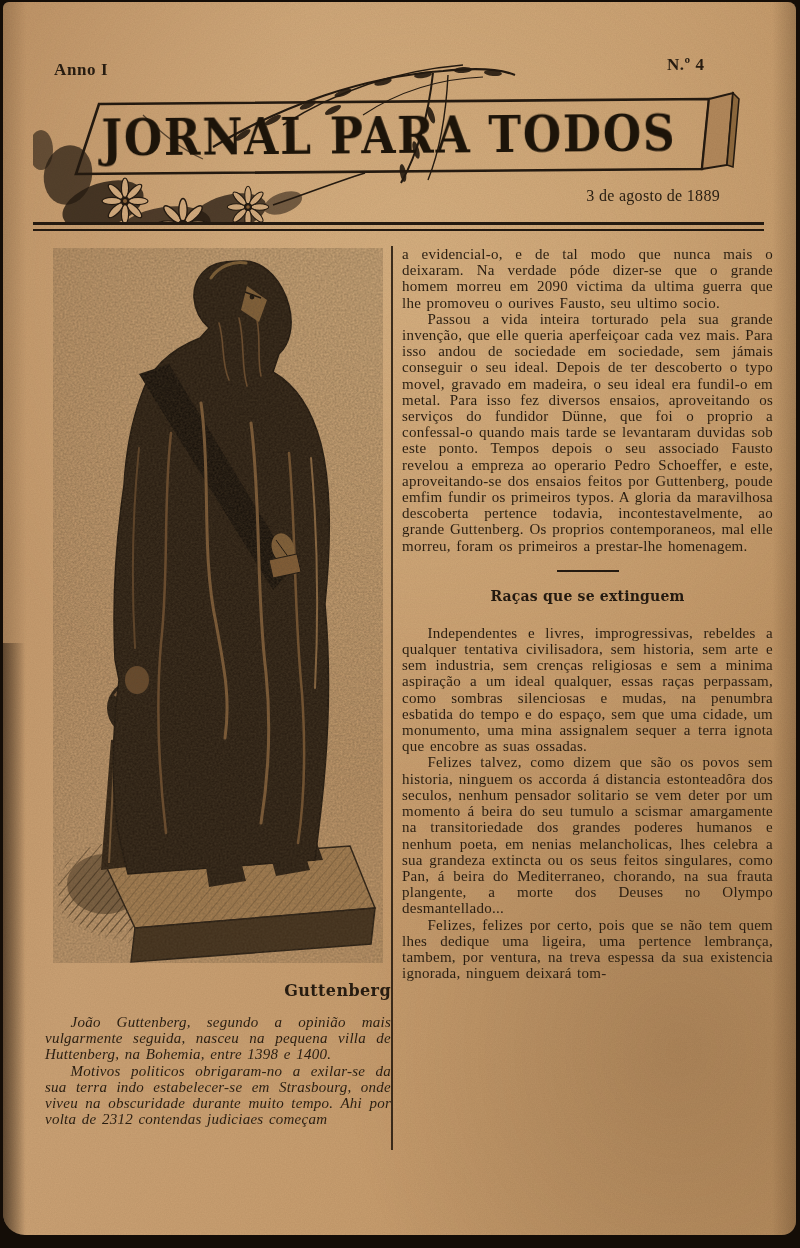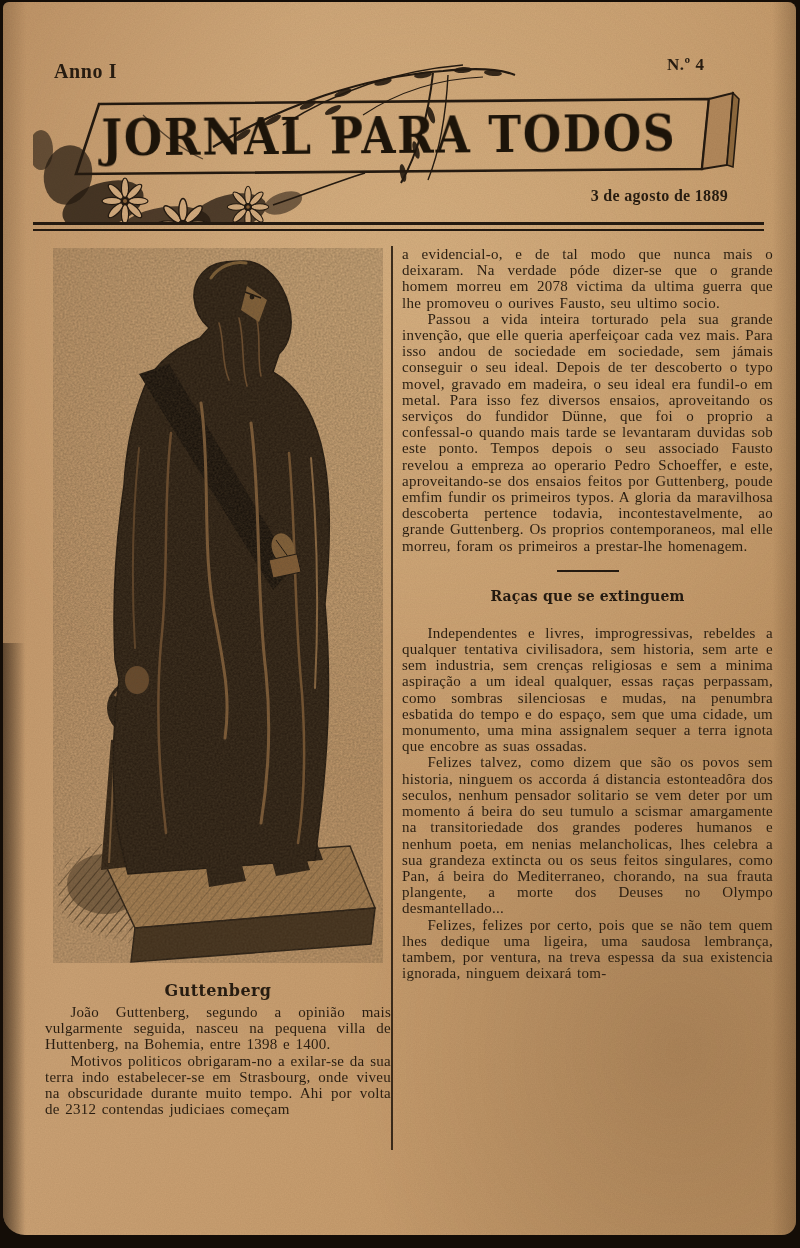--- a/index.html
+++ b/index.html
@@ -12,40 +12,40 @@
          background:
            radial-gradient(90% 60% at 52% 22%, rgba(224,189,141,.55), rgba(0,0,0,0) 70%),
            radial-gradient(70% 50% at 85% 85%, rgba(84,56,30,.18), rgba(0,0,0,0) 60%),
            linear-gradient(to right, rgba(60,38,18,.22), rgba(0,0,0,0) 3%, rgba(0,0,0,0) 97%, rgba(60,38,18,.28));}
   .edge-left{position:absolute;left:0;top:52%;bottom:0;width:22px;pointer-events:none;
          background:linear-gradient(to right,rgba(26,15,6,.5),rgba(0,0,0,0));
          border-bottom-left-radius:22px;}
   .grain{position:absolute;inset:0;width:100%;height:100%;opacity:.45;
          mix-blend-mode:multiply;pointer-events:none;}
 
-  .anno{position:absolute;left:51px;top:58px;font-weight:bold;font-size:20px;letter-spacing:.6px;}
+  .anno{position:absolute;left:51px;top:58px;font-weight:bold;font-size:17px;letter-spacing:.6px;}
   .numero{position:absolute;left:664px;top:53px;font-weight:bold;font-size:17px;letter-spacing:.5px;}
   .masthead{position:absolute;left:30px;top:53px;width:710px;height:170px;}
-  .dateline{position:absolute;right:68px;top:185px;font-size:16px;letter-spacing:.3px;font-weight:bold;}
+  .dateline{position:absolute;right:76px;top:185px;font-size:16px;letter-spacing:.3px;}
   .double-rule{position:absolute;left:30px;right:32px;top:220px;height:4px;
          border-top:3px solid #241a10;border-bottom:2px solid #241a10;}
 
   .columns{position:absolute;left:42px;top:244px;width:728px;height:904px;display:flex;}
   .col-left{width:346px;}
   .col-divider{width:2px;background:#2b1f12;opacity:.9;}
   .col-right{flex:1;margin-left:9px;}
 
   p{margin:0;text-align:justify;font-size:15px;line-height:16.2px;
     text-indent:1.7em;color:#2a1e11;letter-spacing:.25px;word-spacing:1.5px;}
   p.no-indent{text-indent:0;}
 
   .engraving{display:block;margin:2px auto 0;}
-  .caption{margin-top:18px;text-align:center;font-weight:bold;font-size:16px;
+  .caption{margin-top:18px;text-align:right;font-weight:bold;font-size:16px;
            font-family:"DejaVu Serif",serif;letter-spacing:.4px;}
-  .left-text{margin-top:4px;}
+  .left-text{margin-top:14px;font-style:italic;}
 
   .short-divider{width:62px;border-top:2px solid #241a10;margin:16px auto;}
   .section-heading{margin:0 0 21px;text-align:center;font-family:"DejaVu Serif",serif;
            font-size:14px;font-weight:bold;letter-spacing:.2px;color:#241a10;}
 </style>
 </head>
 <body>
 
 <div class="scan">
   <div class="paper">
@@ -195,30 +195,30 @@
 
         <div class="left-text">
           <p>João Guttenberg, segundo a opinião mais vulgarmente seguida, nasceu na pequena villa de Huttenberg, na Bohemia, entre 1398 e 1400.</p>
           <p>Motivos politicos obrigaram-no a exilar-se da sua terra indo estabelecer-se em Strasbourg, onde viveu na obscuridade durante muito tempo. Ahi por volta de 2312 contendas judiciaes começam</p>
         </div>
       </div>
 
       <div class="col-divider"></div>
 
       <div class="col-right">
-        <p class="no-indent">a evidencial-o, e de tal modo que nunca mais o deixaram. Na verdade póde dizer-se que o grande homem morreu em 2078 victima da ultima guerra que lhe promoveu o ourives Fausto, seu ultimo socio.</p>
+        <p class="no-indent">a evidencial-o, e de tal modo que nunca mais o deixaram. Na verdade póde dizer-se que o grande homem morreu em 2090 victima da ultima guerra que lhe promoveu o ourives Fausto, seu ultimo socio.</p>
         <p>Passou a vida inteira torturado pela sua grande invenção, que elle queria aperfeiçoar cada vez mais. Para isso andou de sociedade em sociedade, sem jámais conseguir o seu ideal. Depois de ter descoberto o typo movel, gravado em madeira, o seu ideal era fundil-o em metal. Para isso fez diversos ensaios, aproveitando os serviços do fundidor Dünne, que foi o proprio a confessal-o quando mais tarde se levantaram duvidas sob este ponto. Tempos depois o seu associado Fausto revelou a empreza ao operario Pedro Schoeffer, e este, aproveitando-se dos ensaios feitos por Guttenberg, poude emfim fundir os primeiros typos. A gloria da maravilhosa descoberta pertence todavia, incontestavelmente, ao grande Guttenberg. Os proprios contemporaneos, mal elle morreu, foram os primeiros a prestar-lhe homenagem.</p>
 
         <div class="short-divider"></div>
 
         <h2 class="section-heading">Raças que se extinguem</h2>
 
         <p>Independentes e livres, improgressivas, rebeldes a qualquer tentativa civilisadora, sem historia, sem arte e sem industria, sem crenças religiosas e sem a minima aspiração a um ideal qualquer, essas raças perpassam, como sombras silenciosas e mudas, na penumbra esbatida do tempo e do espaço, sem que uma cidade, um monumento, uma mina assignalem sequer a terra ignota que encobre as suas ossadas.</p>
         <p>Felizes talvez, como dizem que são os povos sem historia, ninguem os accorda á distancia estonteadôra dos seculos, nenhum pensador solitario se vem deter por um momento á beira do seu tumulo a scismar amargamente na transitoriedade dos grandes poderes humanos e nenhum poeta, em nenias melancholicas, lhes celebra a sua grandeza extincta ou os seus feitos singulares, como Pan, á beira do Mediterraneo, chorando, na sua frauta plangente, a morte dos Deuses no Olympo desmantellado...</p>
-        <p>Felizes, felizes por certo, pois que se não tem quem lhes dedique uma ligeira, uma saudosa lembrança, tambem, por ventura, na treva espessa da sua existencia ignorada, ninguem deixará tom-</p>
+        <p>Felizes, felizes por certo, pois que se não tem quem lhes dedique uma ligeira, uma pertence lembrança, tambem, por ventura, na treva espessa da sua existencia ignorada, ninguem deixará tom-</p>
       </div>
     </div>
 
     <div class="edge-left"></div>
 
     <svg class="grain">
       <filter id="paperNoise">
         <feTurbulence type="fractalNoise" baseFrequency="0.8" numOctaves="2" stitchTiles="stitch"></feTurbulence>
         <feColorMatrix type="matrix" values="0 0 0 0 0.25  0 0 0 0 0.18  0 0 0 0 0.10  0.3 0 0 0 0"></feColorMatrix>
       </filter>

